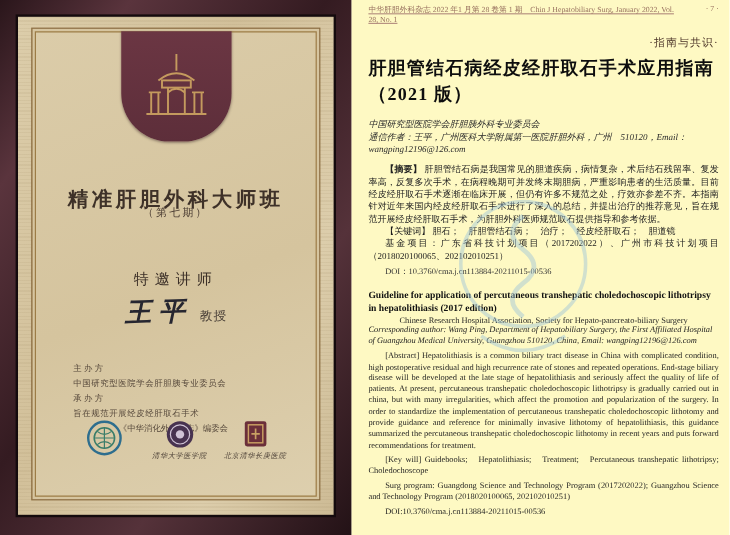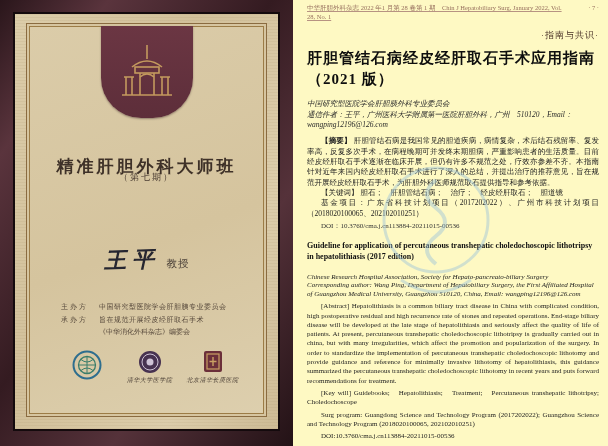--- a/index.html
+++ b/index.html
@@ -41,21 +41,21 @@
   .cert-session { position:absolute; top:147px; width:100%; text-align:center;
     font-size:9px; letter-spacing:2px; color:#4a3c32; }
   .cert-role { position:absolute; top:201px; width:100%; text-align:center;
     font-size:12.5px; letter-spacing:5px; color:#3c3028; }
   .cert-name-row { position:absolute; top:221px; width:100%; text-align:center; color:#262630; }
   .cert-name { font-size:22px; font-weight:bold; font-style:italic; letter-spacing:6px;
     display:inline-block; transform:rotate(-2deg); }
   .cert-name-suffix { font-size:10.5px; color:#4a4038; margin-left:7px; letter-spacing:1px; }
   .cert-orgs { position:absolute; top:277px; left:34px; right:20px; font-size:7px;
     color:#55473a; line-height:1.8; }
-  .org-row { display:flex; }
+  .org-row { display:flex;flex-direction:column; }
   .org-label { width:38px; letter-spacing:2px; flex:none; }
   .org-value { letter-spacing:.5px; }
   .org-cont { padding-left:38px; }
   .logos-row { position:absolute; top:326px; left:28px; right:22px;
     display:flex; justify-content:space-between; align-items:flex-start; }
   .logo-item { display:flex; flex-direction:column; align-items:center; width:70px; }
   .logo-caption { font-size:6px; color:#4e4238; font-style:italic; margin-top:2px;
     letter-spacing:.5px; white-space:nowrap; }
 
   
@@ -69,21 +69,21 @@
     letter-spacing:1px; max-width:300px; }
   .affil-cn { margin-top:9px; font-size:7.5px; color:#2a2a2a; font-style:italic; }
   .corr-cn { margin-top:1px; font-size:7.5px; color:#2a2a2a; line-height:1.35; font-style:italic; }
   .para { margin-top:6px; font-size:7.5px; line-height:1.38; text-align:justify; color:#222; }
   .para .lbl { font-weight:bold; }
   .indent { text-indent:14px; }
   .meta-line { font-size:7.5px; line-height:1.4; text-align:justify; }
   .doi { font-size:7px; margin-top:2px; color:#333; padding-left:14px; }
   .en-block { margin-top:10px; }
   .title-en { font-size:8px; font-weight:bold; line-height:1.35; color:#111; }
-  .society-en { font-size:7px; font-style:italic; margin-top:10px; }
+  .society-en { font-size:7px; margin-top:0;text-align:center; }
   .corr-en { font-size:7px; font-style:italic; line-height:1.3; }
   .para-en { margin-top:3px; font-size:7px; line-height:1.33; text-align:justify; }
   .watermark { position:absolute; left:78px; top:160px; width:130px; height:160px;
     opacity:.45; pointer-events:none; }
 </style>
 </head>
 <body>
 
 <div class="screenshot">
 
@@ -103,20 +103,21 @@
                   <path d="M22 34 Q29 28 36 34"></path>
                   <path d="M6 34 h10 M42 34 h10"></path>
                   <path d="M8 34 v18 M14 34 v18 M44 34 v18 M50 34 v18"></path>
                   <path d="M4 52 h50"></path>
                 </g>
               </svg>
             </div>
 
             <div class="cert-title">精准肝胆外科大师班</div>
             <div class="cert-session">（第七期）</div>
+            <div class="cert-role">特邀讲师</div>
 
             <div class="cert-name-row">
               <span class="cert-name">王平</span><span class="cert-name-suffix">教授</span>
             </div>
 
             <div class="cert-orgs">
               <div class="org-row">
                 <span class="org-label">主办方</span>
                 <span class="org-value">中国研究型医院学会肝胆胰专业委员会</span>
               </div>

